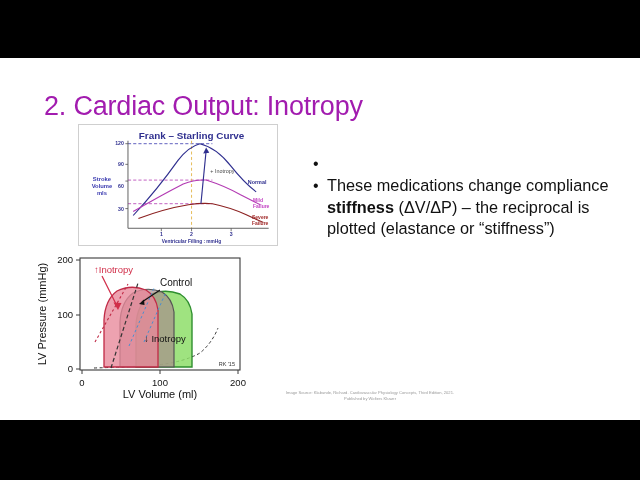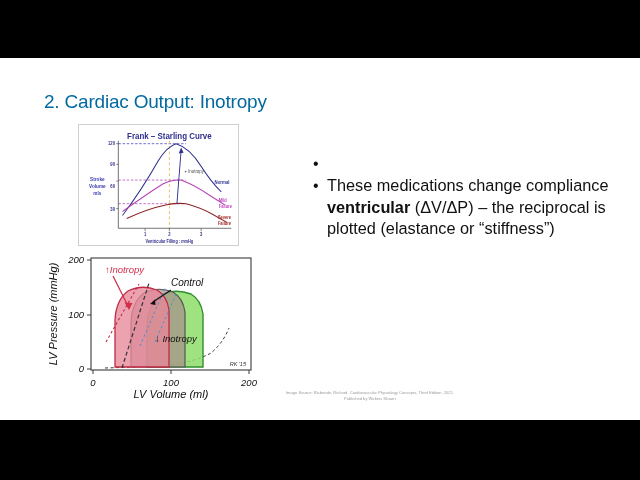--- a/index.html
+++ b/index.html
@@ -35,23 +35,23 @@
     width: 640px;
     height: 362px;
     background: #ffffff;
   }
 
   
   #slide-title {
     position: absolute;
     left: 44px;
     top: 33px;
-    font-size: 19px;
+    font-size: 27px;
     font-weight: 400;
-    color: #0369a1;
+    color: #a21caf;
     letter-spacing: -0.2px;
     white-space: nowrap;
   }
 
   
   #bullets {
     position: absolute;
     left: 312px;
     top: 95px;
     width: 300px;
@@ -72,37 +72,36 @@
     line-height: 1.32;
     color: #111;
   }
   .bullet b { font-weight: bold; }
 
   
   #fs-figure {
     position: absolute;
     left: 78px;
     top: 66px;
-    width: 161px;
+    width: 200px;
     height: 122px;
     background: #fdba74;
     border: 1px solid #cfcfcf;
     box-sizing: border-box;
   }
   #fs-svg { display: block; width: 100%; height: 100%; }
 
   
   #pv-figure {
     position: absolute;
-    left: 43px;
+    left: 32px;
     top: 192px;
     width: 215px;
     height: 150px;
     background: #ffffff;
-    font-style: italic;
   }
   #pv-svg { display: block; width: 100%; height: 100%; }
 
   
   #source-credit {
     position: absolute;
     left: 250px;
     top: 332px;
     width: 240px;
     text-align: center;
@@ -232,21 +231,21 @@
         <text x="203" y="116" font-family="Liberation Sans, sans-serif" font-size="5.5" fill="#333333" text-anchor="end">RK '15</text>
       </svg>
     </div>
 
     <div id="bullets">
       <div class="bullet">
         <span class="dot">•</span>
       </div>
       <div class="bullet">
         <span class="dot">•</span>
-        <span>These medications change compliance </span><b>ventricular</b><span> (ΔV/ΔP) – the reciprocal is plotted (elastance or “stiffness”)</span>
+        <span>These medications change compliance </span><b>stiffness</b><span> (ΔV/ΔP) – the reciprocal is plotted (elastance or “stiffness”)</span>
       </div>
     </div>
 
     <div id="source-credit">
       <span class="src-line">Image Source: Klabunde, Richard. Cardiovascular Physiology Concepts, Third Edition, 2021.</span>
       <span class="src-line">Published by Wolters Kluwer</span>
     </div>
 
   </div>
 </div>

